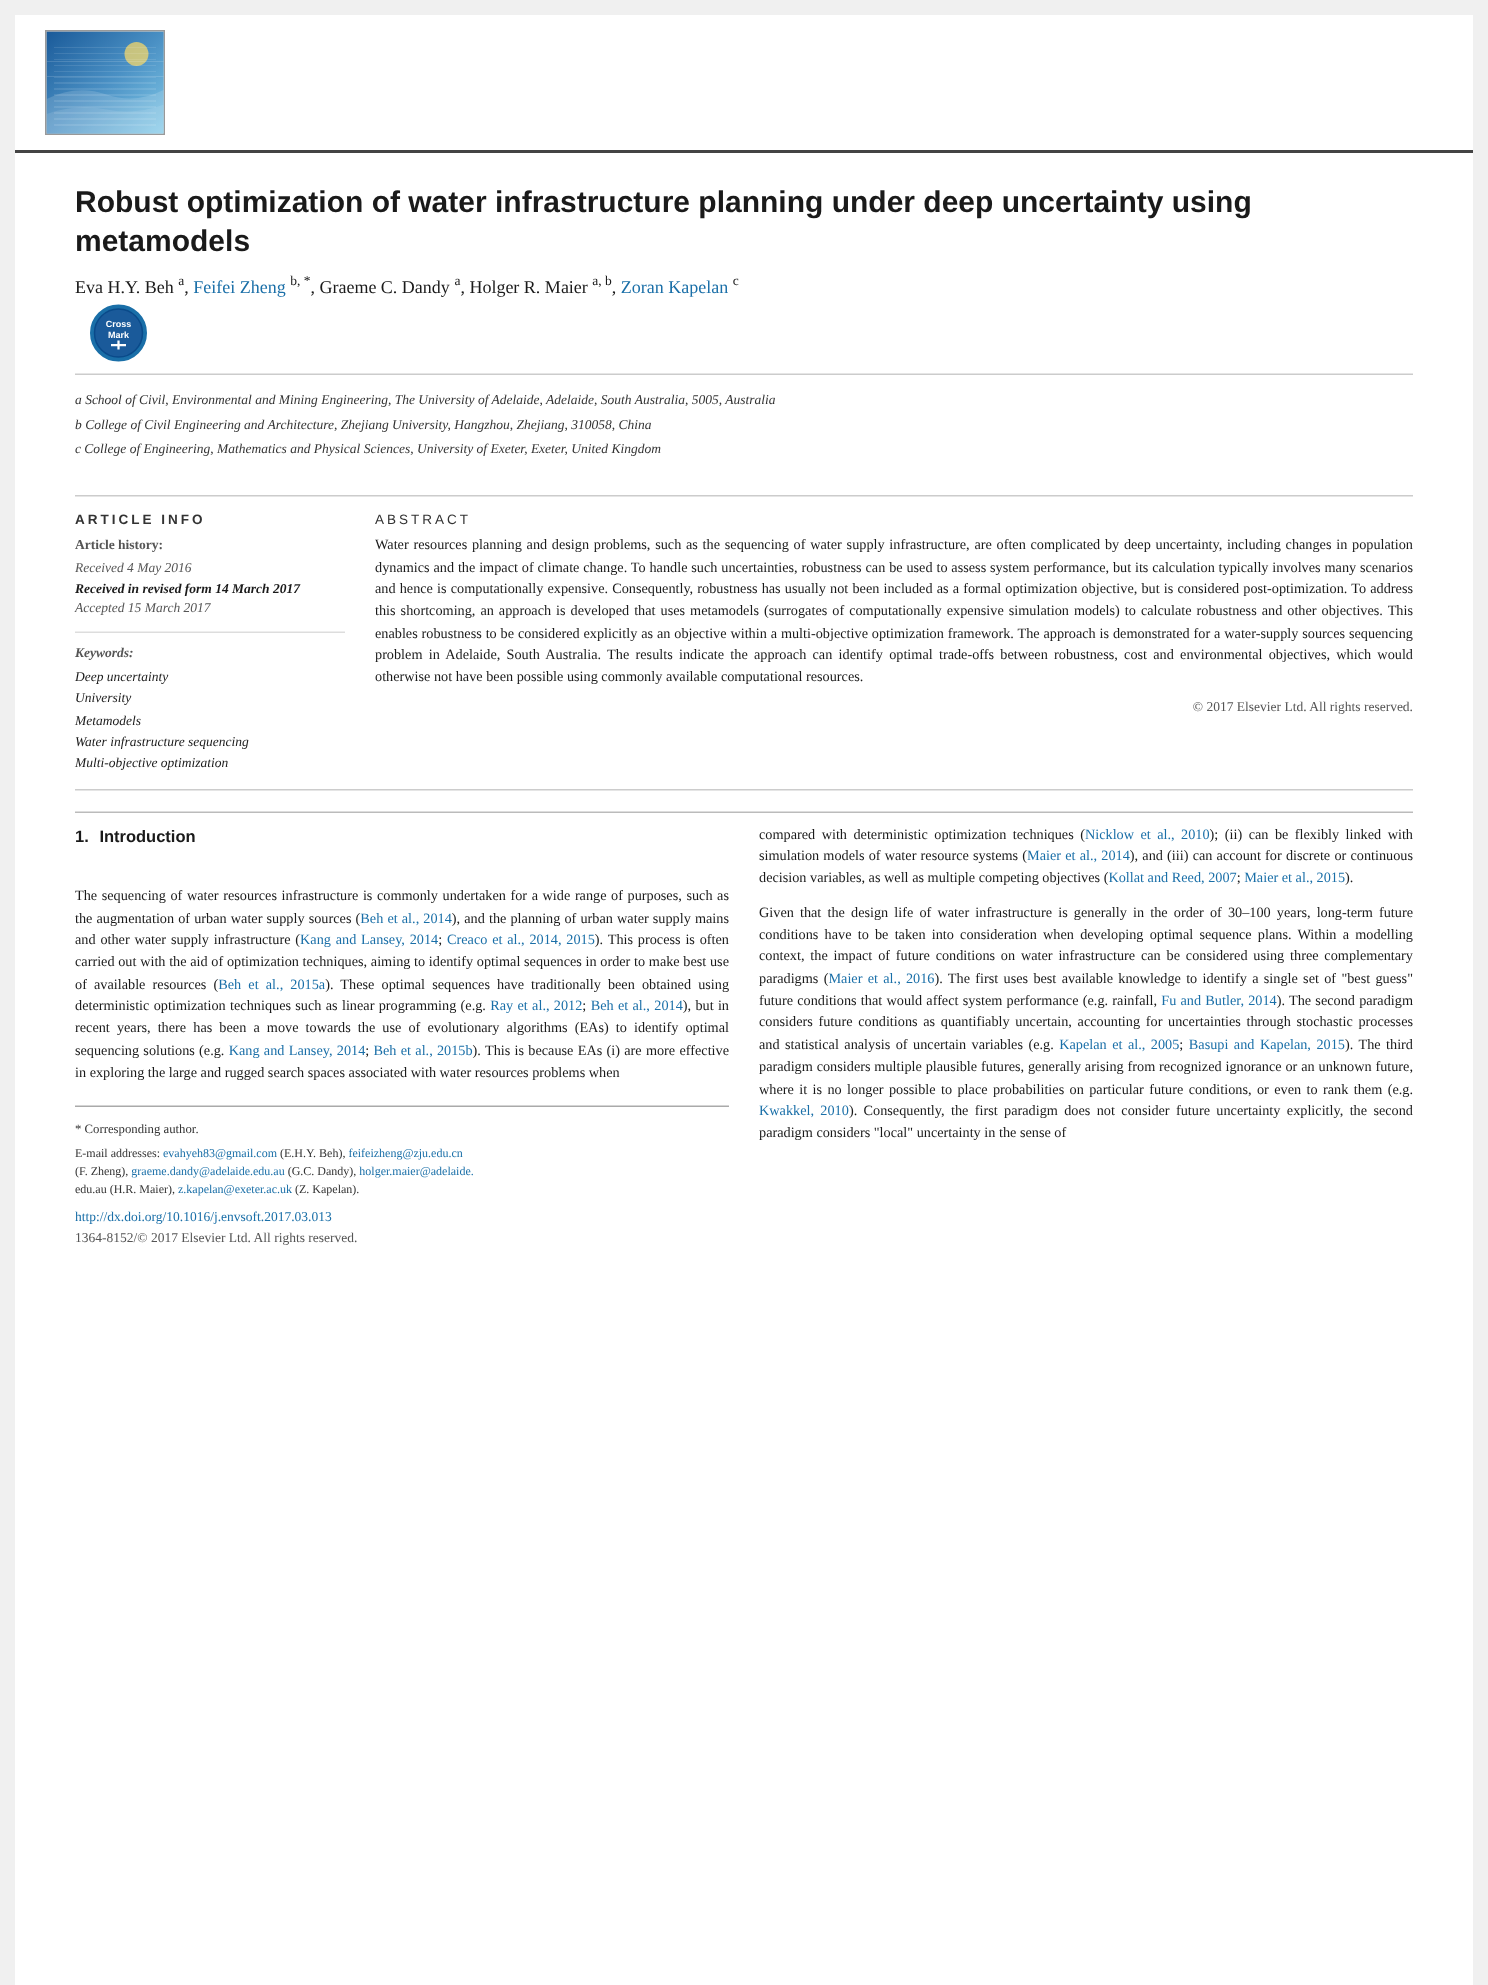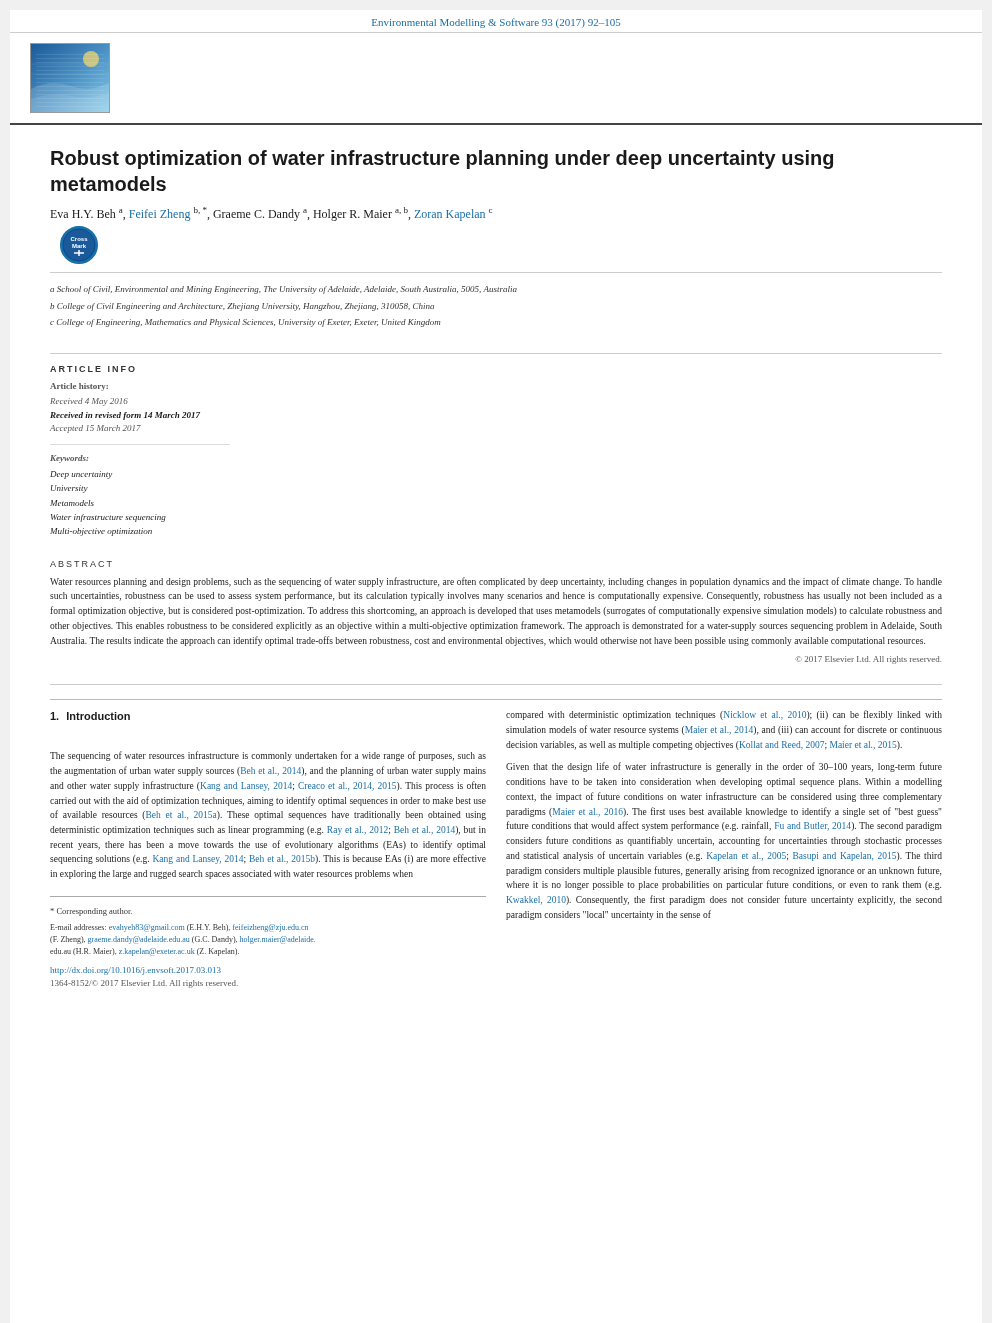--- a/index.html
+++ b/index.html
@@ -140,21 +140,20 @@
       padding-bottom: 20px;
       border-bottom: 1px solid #ccc;
     }
 
     .article-info-abstract {
       display: flex;
       gap: 20px;
       margin-bottom: 14px;
       padding-bottom: 10px;
       border-bottom: 1px solid #ccc;
-      flex-direction: column;
     }
     .article-info {
       width: 180px;
       flex-shrink: 0;
       font-size: 9.5px;
     }
     .article-info-title {
       font-family: Arial, sans-serif;
       font-size: 9px;
       letter-spacing: 2px;
@@ -267,23 +266,20 @@
       border: none;
       border-top: 1px solid #bbb;
       margin: 8px 0;
     }
   </style>
 </head>
 <body>
 
 <div class="page">
 
-  <div class="top-journal-bar">
-    <span>Environmental Modelling &amp; Software 93 (2017) 92–105</span>
-  </div>
 
   <div class="journal-header">
 
 
 
     <div class="journal-thumb">
       <div class="thumb-img">
         <svg width="80" height="70" viewBox="0 0 80 70" xmlns="http://www.w3.org/2000/svg">
           <defs>
             <linearGradient id="bg" x1="0%" y1="0%" x2="100%" y2="100%">

